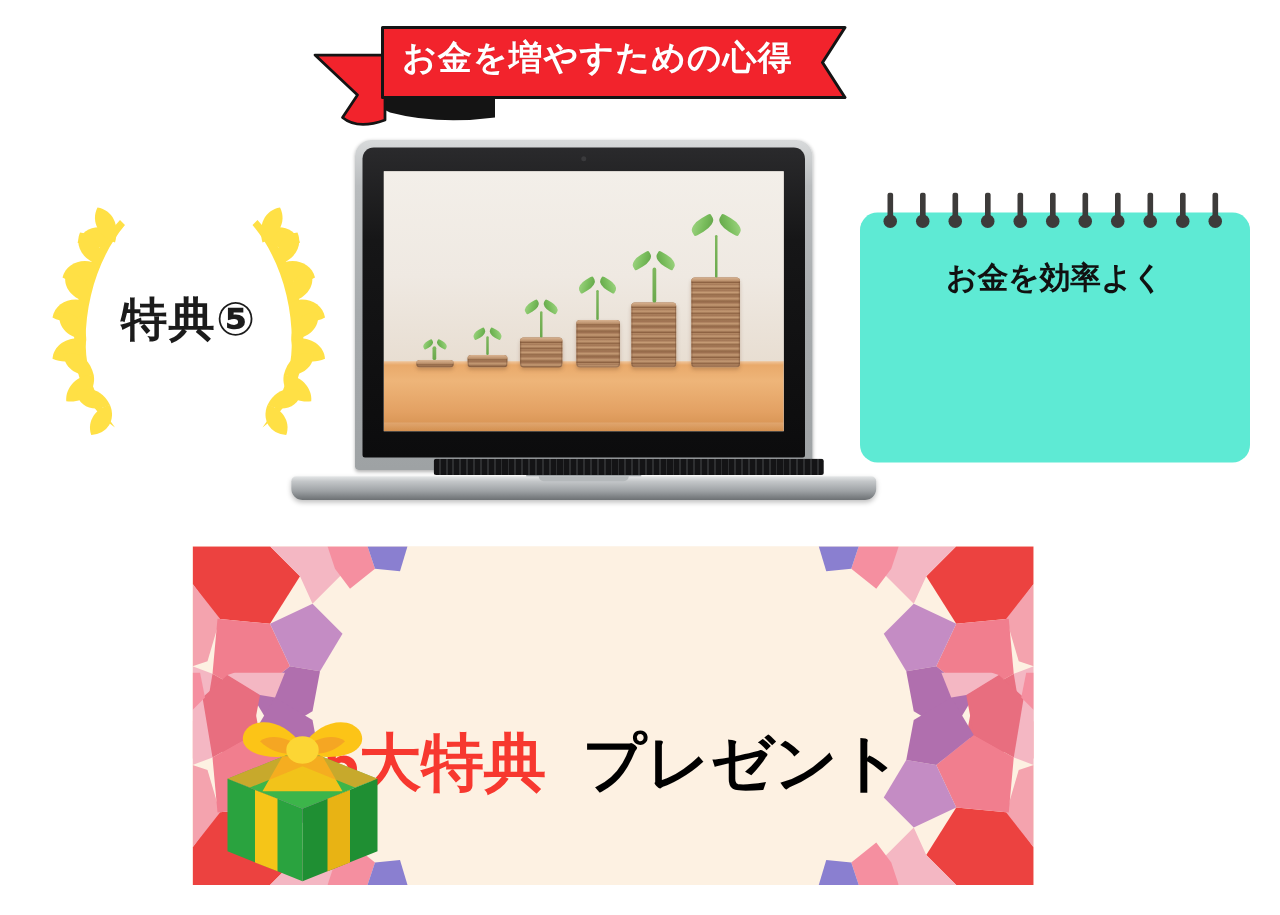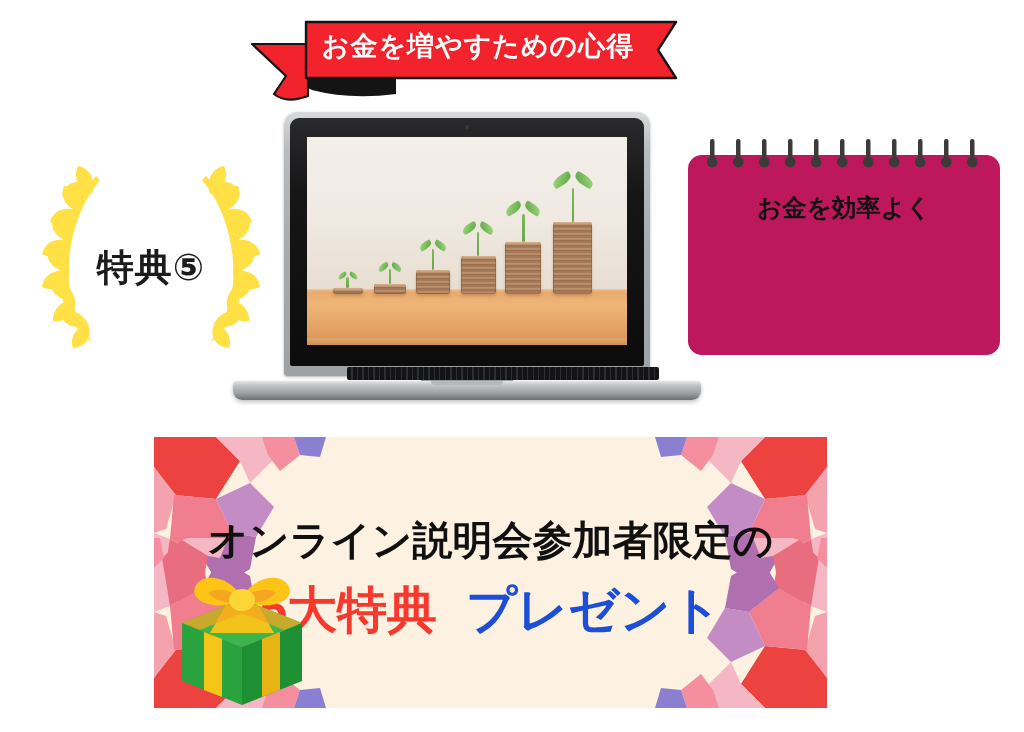--- a/index.html
+++ b/index.html
@@ -21,21 +21,21 @@
     color:#ffffff;font-size:27px;font-weight:bold;letter-spacing:1px;
     text-shadow:0 0 1px rgba(0,0,0,.18);
     padding-left:34px;box-sizing:border-box;
     pointer-events:none;white-space:nowrap;
   }
 
   
   .laurel{position:absolute;left:22px;top:160px;width:258px;height:192px;}
   .laurel svg{position:absolute;left:0;top:0;}
   .laurel-label{
-    position:absolute;left:0;top:12px;width:258px;height:192px;
+    position:absolute;left:0;top:0;width:258px;height:192px;
     display:flex;align-items:center;justify-content:center;
     font-size:37px;font-weight:bold;color:#1b1b1b;letter-spacing:1px;
   }
 
   
   .laptop{position:absolute;left:233px;top:112px;width:468px;height:288px;}
   .lid{
     position:absolute;left:51px;top:0;width:366px;height:264px;
     border-radius:13px 13px 3px 3px;
     background:linear-gradient(180deg,#d8dadb 0%,#b9bcbe 14%,#a7abad 52%,#9ea2a4 100%);
@@ -90,22 +90,22 @@
   .base-bottom{
     position:absolute;left:0;bottom:0;width:468px;height:19px;border-radius:4px 4px 9px 9px;
     background:linear-gradient(180deg,#e4e6e7 0%,#c3c6c8 22%,#9ea2a5 62%,#7e8285 86%,#6d7174 100%);
     box-shadow:0 2px 4px rgba(0,0,0,.25);
   }
   .notch{position:absolute;left:50%;top:0;width:72px;height:4px;margin-left:-36px;
     background:#b5b9bb;border-radius:0 0 5px 5px;}
 
   
   .memo{
-    position:absolute;left:688px;top:155px;width:312px;height:200px;
-    background:#be185d;border-radius:14px;
+    position:absolute;left:688px;top:170px;width:312px;height:200px;
+    background:#5eead4;border-radius:14px;
   }
   .pins{position:absolute;left:0;top:-16px;width:312px;height:32px;}
   .memo-text{
     position:absolute;left:0;top:34px;width:312px;
     text-align:center;color:#111;font-size:24.5px;font-weight:bold;line-height:1.55;
   }
   .memo-text span{display:block;}
 
   
   .pbanner{
@@ -119,21 +119,21 @@
   .c-br{right:0;bottom:0;transform:scale(-1,-1);}
   .pline1{
     position:absolute;left:0;top:76px;width:673px;text-align:center;
     font-size:40px;font-weight:bold;color:#101010;letter-spacing:0px;
   }
   .pline2{
     position:absolute;left:0;top:140px;width:673px;text-align:center;
     font-size:50px;font-weight:bold;letter-spacing:0px;white-space:nowrap;
   }
   .pl-red{color:#f7382f;}
-  .pl-green{color:#1d4ed8;margin-left:29px;}
+  .pl-green{color:#000000;margin-left:29px;}
   .gift{position:absolute;left:12px;top:118px;width:152px;height:152px;}
 </style>
 </head>
 <body>
 
 <div class="stage">
 
   <div class="ribbon-wrap">
     <svg class="ribbon-svg" viewBox="0 0 430 84">
 
@@ -390,21 +390,20 @@
         <polygon points="20,58 62,62 78,96 48,120 16,102" fill="#f17e8e"></polygon>
         <polygon points="62,62 96,46 120,70 102,100 78,96" fill="#c48cc4"></polygon>
         <polygon points="0,96 16,102 22,134 4,146 0,140" fill="#f4b7c3"></polygon>
         <polygon points="16,102 48,120 54,152 28,168 8,150" fill="#e86e7f"></polygon>
         <polygon points="48,120 78,96 102,100 96,132 66,150" fill="#b06fae"></polygon>
         <polygon points="0,140 10,150 6,170 0,170" fill="#f58fa0"></polygon>
         <polygon points="28,168 54,152 66,150 74,170 34,170" fill="#f4b7c3"></polygon>
       </g>
     </svg>
 
-    <div class="pline1">オンライン説明会参加者限定の</div>
     <div class="pline2">
       <span class="pl-red">5大特典</span><span class="pl-green">プレゼント</span>
     </div>
 
     <svg class="gift" viewBox="0 0 152 152">
 
       <path d="M76 42 C62 20 38 18 30 30 C22 44 42 56 76 48 Z" fill="#fcc417"></path>
       <path d="M76 42 C90 20 114 18 122 30 C130 44 110 56 76 48 Z" fill="#fcc417"></path>
       <path d="M76 44 C64 34 50 32 42 38 C52 48 66 50 76 46 Z" fill="#f5a623"></path>
       <path d="M76 44 C88 34 102 32 110 38 C100 48 86 50 76 46 Z" fill="#f5a623"></path>

